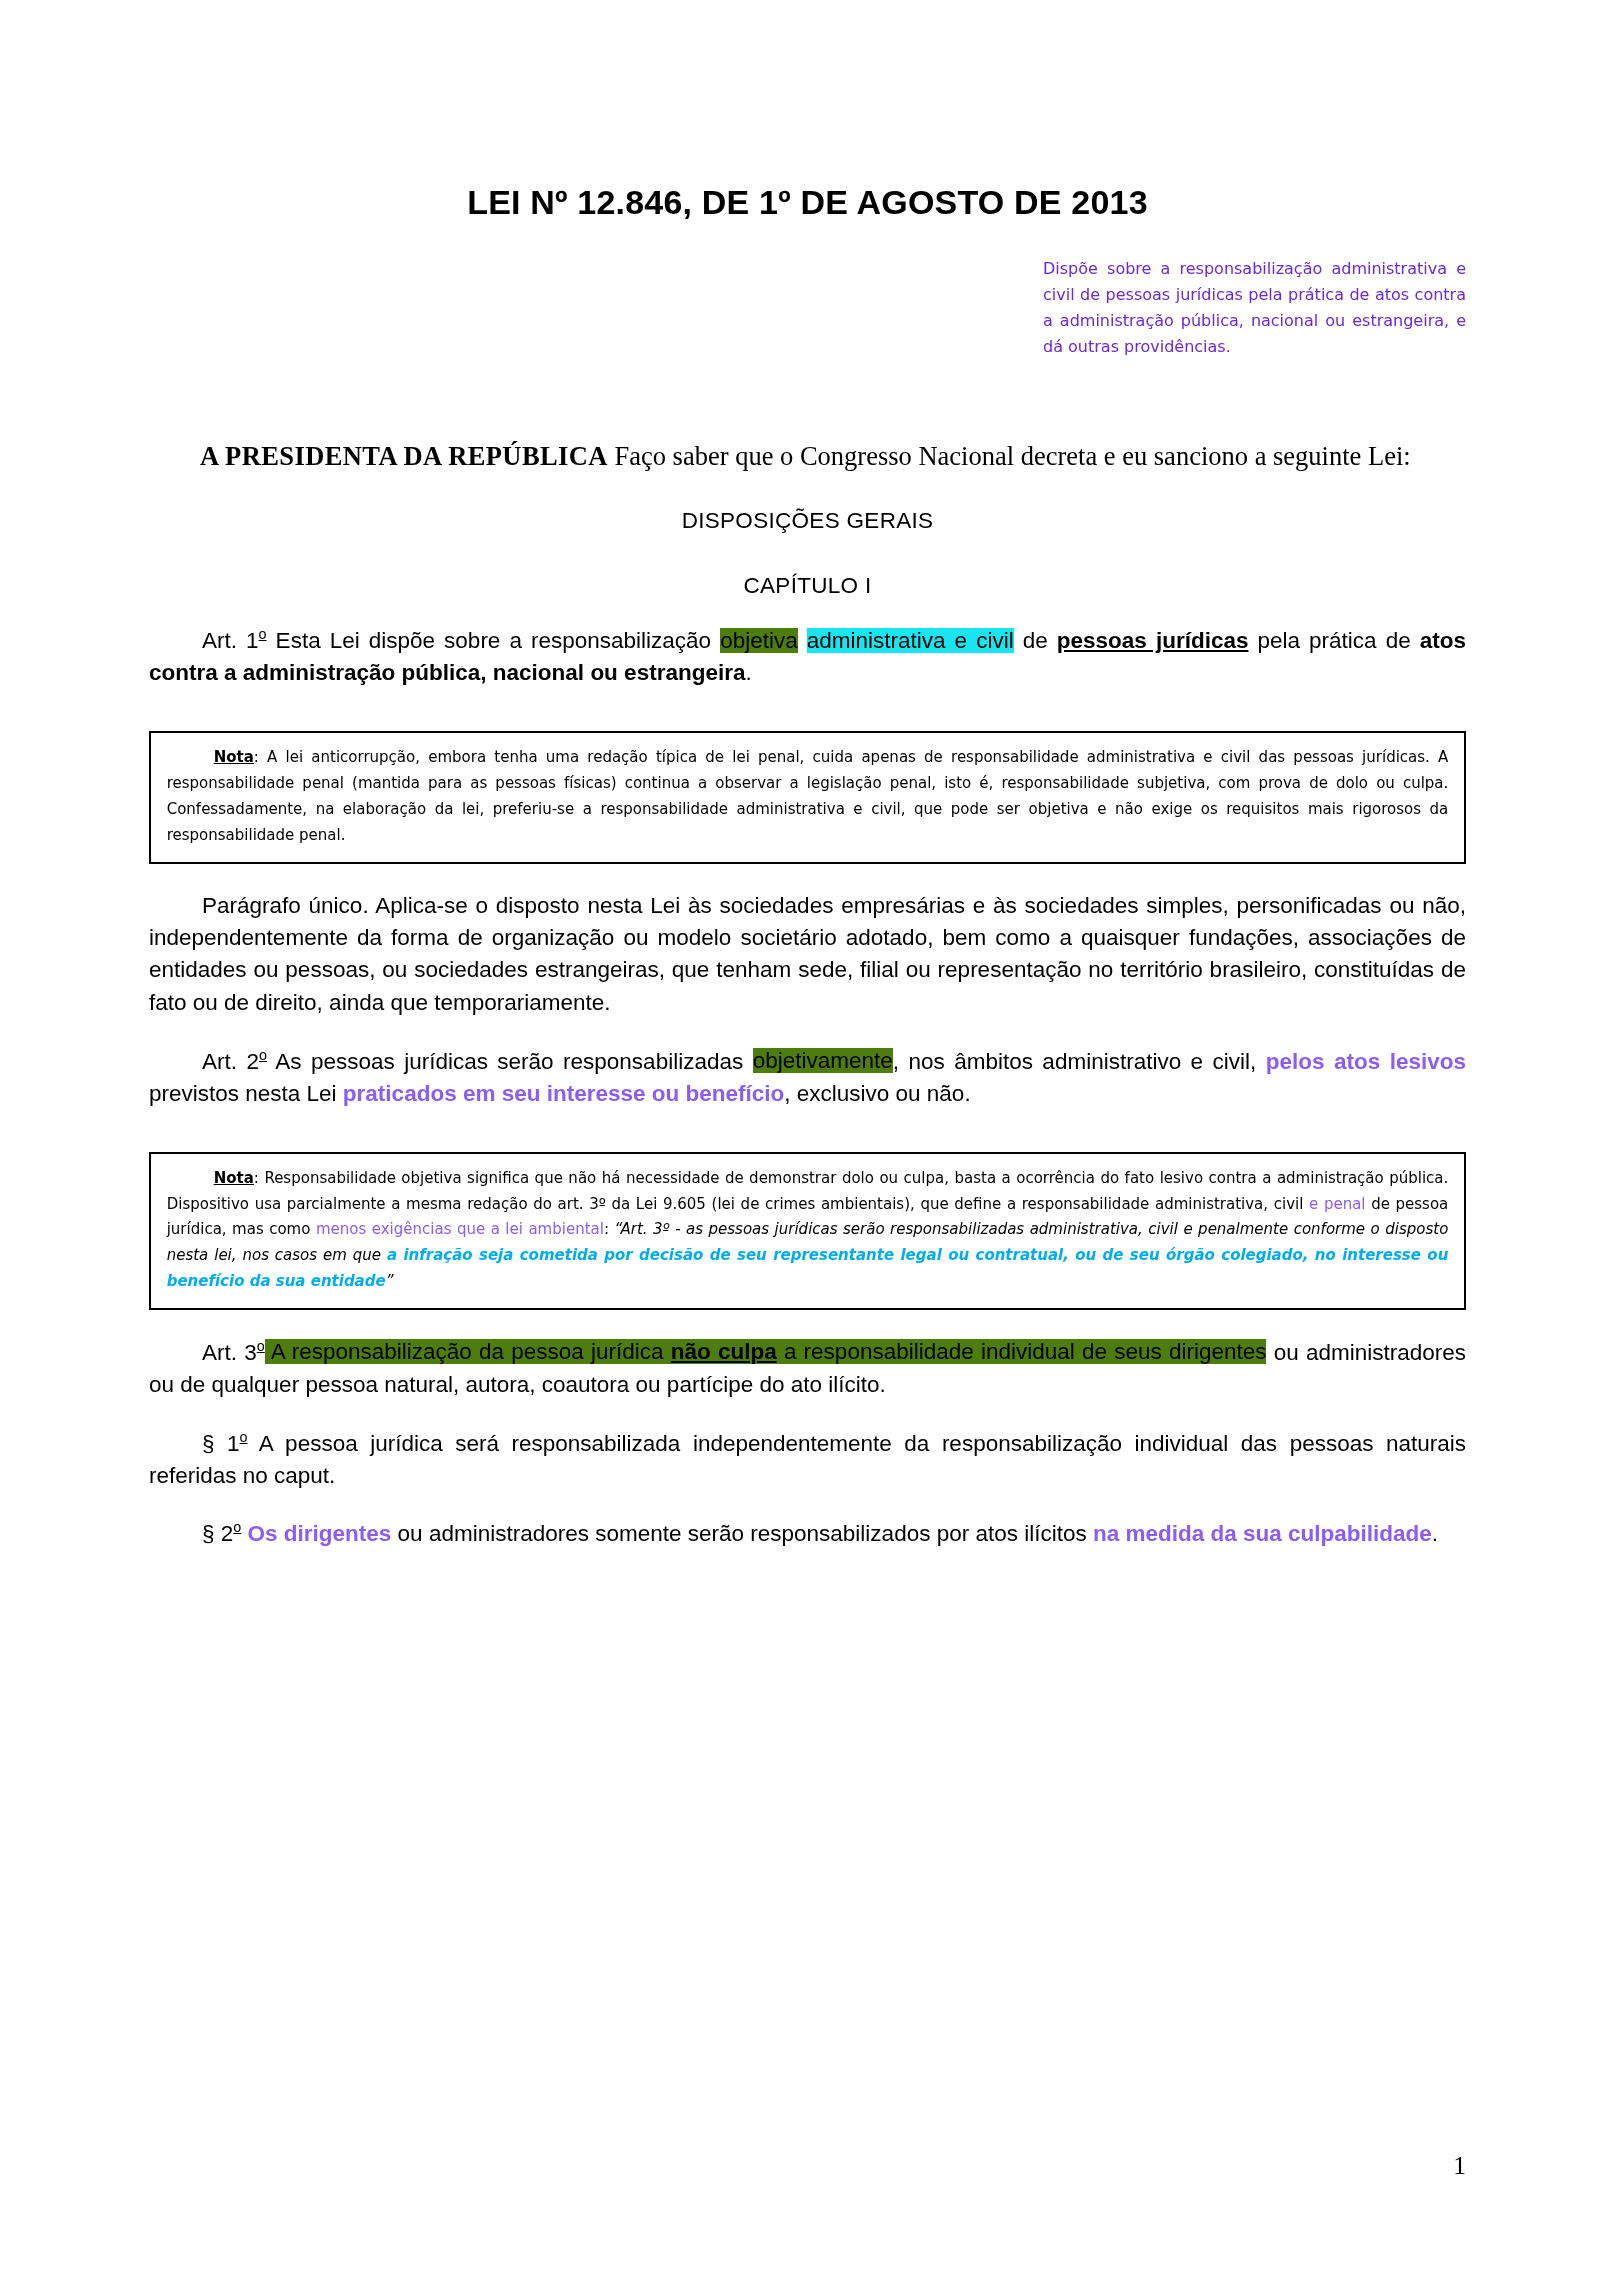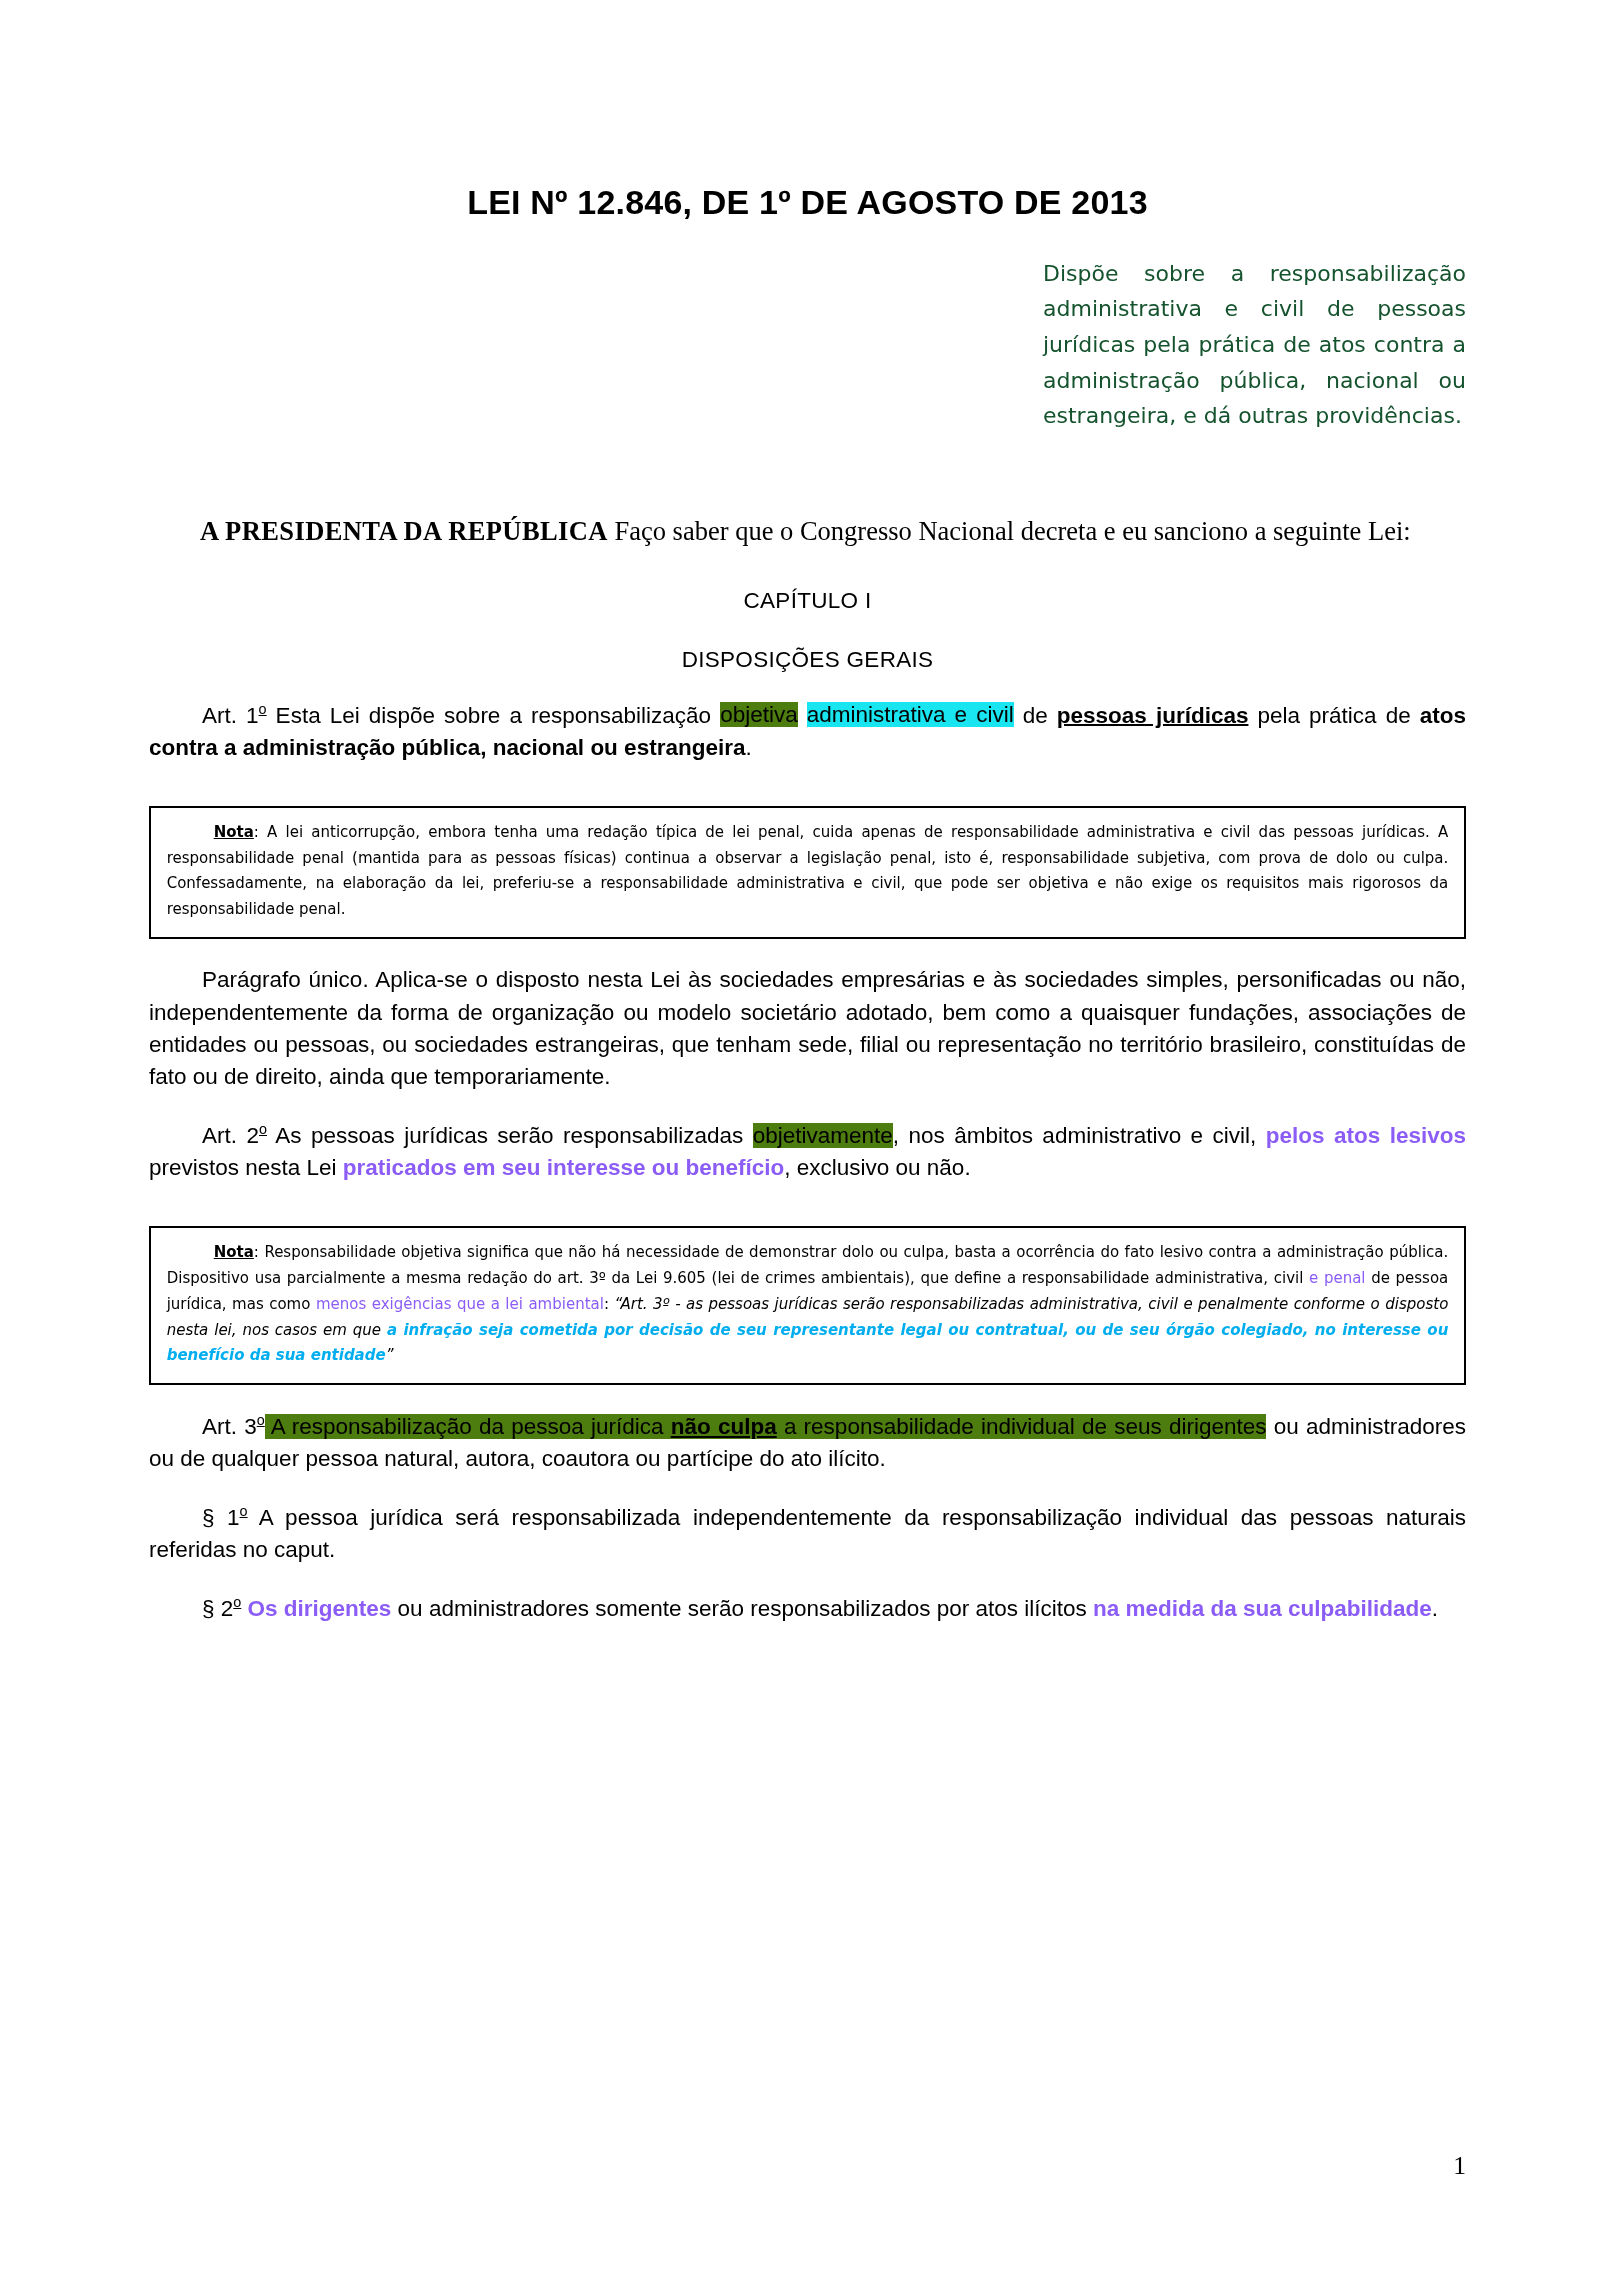--- a/index.html
+++ b/index.html
@@ -32,25 +32,25 @@
 
   
   .ementa-wrap {
     display: flex;
     justify-content: flex-end;
     margin-top: 33px;
   }
   .ementa {
     width: 423px;
     font-family: "DejaVu Sans", sans-serif;
-    font-size: 22px;
+    font-size: 16px;
     line-height: 1.62;
     text-align: justify;
     text-justify: inter-word;
-    color: #14532d;
+    color: #6d28d9;
   }
 
   
   .preamble {
     font-family: "Liberation Serif", serif;
     font-size: 26.5px;
     line-height: 1.33;
     text-align: justify;
     text-justify: inter-word;
     margin-top: 80px;
@@ -119,22 +119,22 @@
 <div class="page">
 
   <h1 class="doc-title"><span>LEI Nº 12.846, DE 1º DE AGOSTO DE 2013</span></h1>
 
   <div class="ementa-wrap">
     <div class="ementa">Dispõe sobre a responsabilização administrativa e civil de pessoas jurídicas pela prática de atos contra a administração pública, nacional ou estrangeira, e dá outras providências.</div>
   </div>
 
   <p class="preamble"><b>A PRESIDENTA DA REPÚBLICA</b><span> Faço saber que o Congresso Nacional decreta e eu sanciono a seguinte Lei:</span></p>
 
+  <div class="chapter-head second">DISPOSIÇÕES GERAIS</div>
   <div class="chapter-head">CAPÍTULO I</div>
-  <div class="chapter-head second">DISPOSIÇÕES GERAIS</div>
 
   <p class="art"><span>Art. 1</span><sup>o</sup><span> Esta Lei dispõe sobre a responsabilização </span><span class="hl-yellow">objetiva</span> <span class="hl-cyan">administrativa e civil</span><span> de </span><span class="bu">pessoas jurídicas</span><span> pela prática de </span><span class="bold">atos contra a administração pública, nacional ou estrangeira</span><span>.</span></p>
 
   <div class="nota"><span class="lead">Nota</span><span>: A  lei anticorrupção, embora tenha uma redação típica de lei penal, cuida apenas de responsabilidade administrativa e civil das pessoas jurídicas. A responsabilidade penal (mantida para as pessoas físicas) continua a observar a legislação penal, isto é, responsabilidade subjetiva, com prova de dolo ou culpa. Confessadamente, na elaboração da lei, preferiu-se a responsabilidade administrativa e civil, que pode ser objetiva e não exige os requisitos mais rigorosos da responsabilidade penal.</span></div>
 
   <p class="art">Parágrafo único.  Aplica-se o disposto nesta Lei às sociedades empresárias e às sociedades simples, personificadas ou não, independentemente da forma de organização ou modelo societário adotado, bem como a quaisquer fundações, associações de entidades ou pessoas, ou sociedades estrangeiras, que tenham sede, filial ou representação no território brasileiro, constituídas de fato ou de direito, ainda que temporariamente.</p>
 
   <p class="art"><span>Art. 2</span><sup>o</sup><span> As pessoas jurídicas serão responsabilizadas </span><span class="hl-yellow">objetivamente</span><span>, nos âmbitos administrativo e civil, </span><span class="blue bold">pelos atos lesivos</span><span> previstos nesta Lei </span><span class="blue bold">praticados em seu interesse ou benefício</span><span>, exclusivo ou não.</span></p>
 
   <div class="nota"><span class="lead">Nota</span><span>: Responsabilidade objetiva significa que não há necessidade de demonstrar dolo ou culpa, basta a ocorrência do fato lesivo contra a administração pública. Dispositivo usa parcialmente a mesma redação do art. 3º da Lei 9.605 (lei de crimes ambientais), que define a responsabilidade administrativa, civil </span><span class="blue">e penal</span><span> de pessoa jurídica, mas como </span><span class="blue">menos exigências que a lei ambiental</span><span>: </span><span class="ital">“Art. 3º - as pessoas jurídicas serão responsabilizadas administrativa, civil e penalmente conforme o disposto nesta lei, nos casos em que </span><span class="blue-bi">a infração seja cometida por decisão de seu representante legal ou contratual, ou de seu órgão colegiado, no interesse ou benefício da sua entidade</span><span class="ital">”</span></div>

